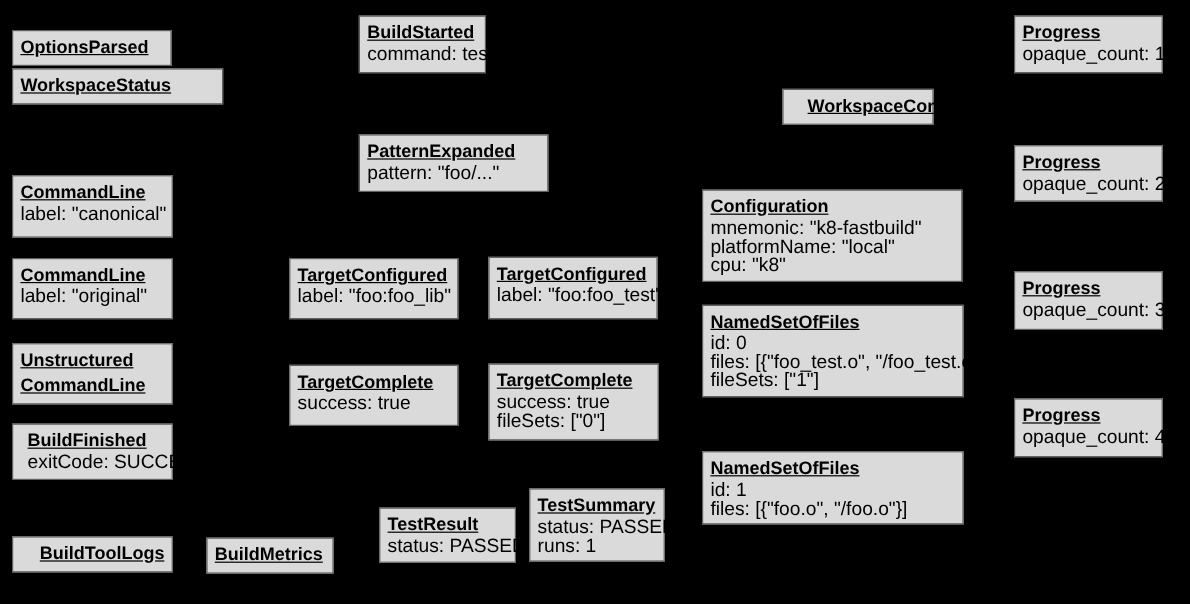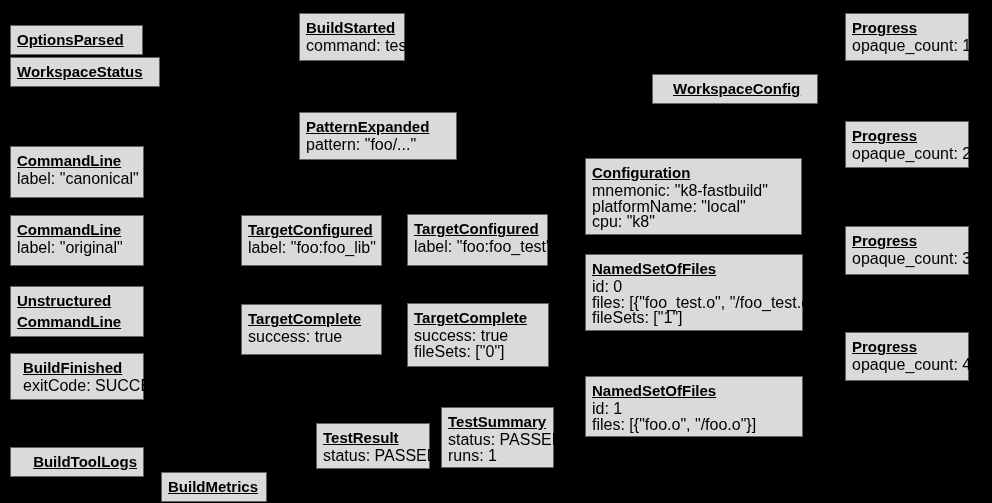--- a/index.html
+++ b/index.html
@@ -40,21 +40,21 @@
 </head>
 <body>
 
 <div class="canvas">
 
   <div class="node" style="left:10px; top:25px; width:133px; min-height:29px;">
     <div class="node-title">OptionsParsed</div>
 
   </div>
 
-  <div class="node" style="left:10px; top:57px; width:150px; min-height:29px;">
+  <div class="node" style="left:10px; top:57px; width:176px; min-height:29px;">
     <div class="node-title">WorkspaceStatus</div>
 
   </div>
 
 
   <div class="node" style="left:10px; top:146px; width:134px; min-height:52px;">
     <div class="node-title">CommandLine</div>
     <div class="node-attrs">label: "canonical"</div>
   </div>
 
@@ -72,21 +72,21 @@
   <div class="node" style="left:10px; top:353px; width:134px; min-height:47px;padding-left:12px;">
     <div class="node-title">BuildFinished</div>
     <div class="node-attrs">exitCode: SUCCESS</div>
   </div>
 
   <div class="node" style="left:10px; top:447px; width:134px; min-height:30px;text-align:right;">
     <div class="node-title">BuildToolLogs</div>
 
   </div>
 
-  <div class="node" style="left:161px; top:448px; width:106px; min-height:28px;margin-top:24px;">
+  <div class="node" style="left:172px; top:448px; width:106px; min-height:28px;">
     <div class="node-title">BuildMetrics</div>
 
   </div>
 
   <div class="node" style="left:299px; top:13px; width:106px; min-height:48px;">
     <div class="node-title">BuildStarted</div>
     <div class="node-attrs">command: test</div>
   </div>
 
   <div class="node" style="left:299px; top:112px; width:158px; min-height:48px;">
@@ -119,21 +119,21 @@
     <div class="node-title">TestResult</div>
     <div class="node-attrs">status: PASSED</div>
   </div>
 
   <div class="node" style="left:441px; top:407px; width:113px; min-height:56px;">
     <div class="node-title">TestSummary</div>
     <div class="node-attrs">status: PASSED
 runs: 1</div>
   </div>
 
-  <div class="node" style="left:652px; top:74px; width:166px; min-height:29px;padding-left:20px;">
+  <div class="node" style="left:652px; top:74px; width:126px; min-height:29px;padding-left:20px;">
     <div class="node-title">WorkspaceConfig</div>
 
   </div>
 
   <div class="node" style="left:585px; top:158px; width:217px; min-height:73px;">
     <div class="node-title">Configuration</div>
     <div class="node-attrs">mnemonic: "k8-fastbuild"
 platformName: "local"
 cpu: "k8"</div>
   </div>

